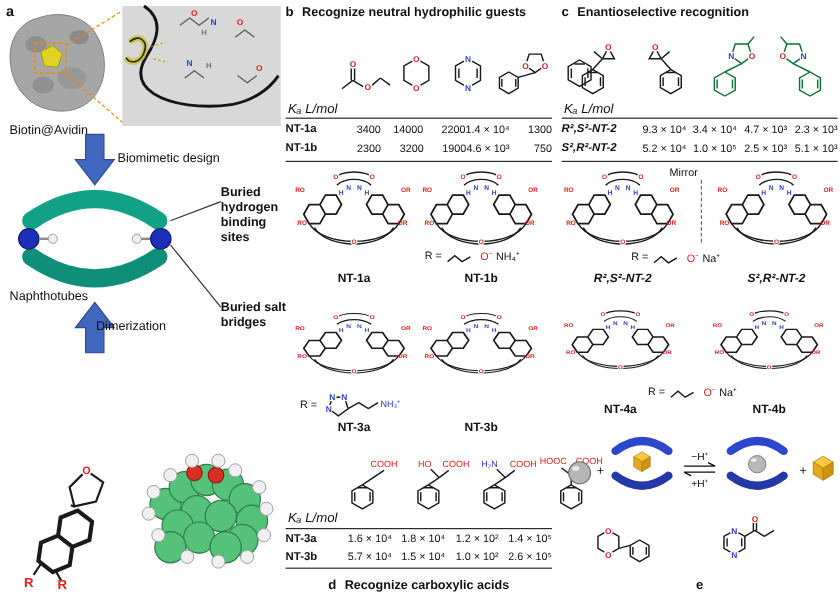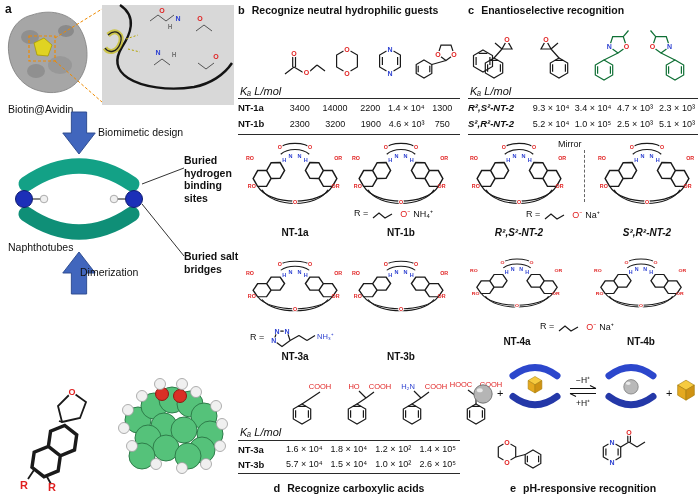--- a/index.html
+++ b/index.html
@@ -8,21 +8,21 @@
   .abs{position:absolute}
   .plabel{position:absolute;font-weight:700;font-size:12px}
   .ptitle{position:absolute;display:flex;gap:7px;font-weight:700;font-size:10.5px;white-space:nowrap;align-items:baseline}
   .ptitle .pl{font-size:11px}
   .ptitle.center{justify-content:center}
   .cap{position:absolute;font-size:10.5px;text-align:left;white-space:nowrap}
   .bridge{position:absolute;font-weight:700;font-size:10.5px;line-height:1.2}
   .ka{position:absolute;font-style:italic;font-size:11px;white-space:nowrap}
   .rule{position:absolute;height:1px;background:#2a2a2a}
   .trow{position:absolute;display:grid;align-items:center;font-size:9px;white-space:nowrap}
-  .trow span{text-align:center}
+  .trow span{text-align:right}
   .trow .tname{text-align:left;font-weight:700;font-size:9.5px}
   .it{font-style:italic}
   .hostlab{position:absolute;font-weight:700;font-size:10px;text-align:center;white-space:nowrap}
   .guests{position:absolute;display:grid;align-items:end;justify-items:center}
   .rdef{position:absolute;display:flex;align-items:center;gap:3px;font-size:9px;white-space:nowrap}
   .red{color:#e01f1f}
   .pluslab{position:absolute;font-size:11px}
   .eq{position:absolute;display:flex;flex-direction:column;align-items:center;gap:0}
   .eq span{font-size:8.5px;white-space:nowrap}
   .mirror{position:absolute;font-size:9px;white-space:nowrap}
@@ -697,16 +697,15 @@
       <text class="atN" x="14" y="16.6" text-anchor="middle">N</text>
     <circle class="mask" cx="14" cy="34" r="4"></circle>
       <text class="atN" x="14" y="36.6" text-anchor="middle">N</text>
     <path class="bond" d="M22.7,19 L31,14 M29.8,14 L29.8,7 M32.4,14 L32.4,7 M31,14 L39,19 M39,19 L47,14"></path>
     <circle class="mask" cx="31.1" cy="4.5" r="3.5"></circle>
       <text class="atO" x="31.1" y="6.8" text-anchor="middle">O</text>
   </svg>
 
   <div class="ptitle center" style="left:468px;top:482px;width:230px">
     <span class="pl">e</span>
-    <span>pH-responsive recognition</span>
   </div>
 
 </div>
 
 </body></html>

